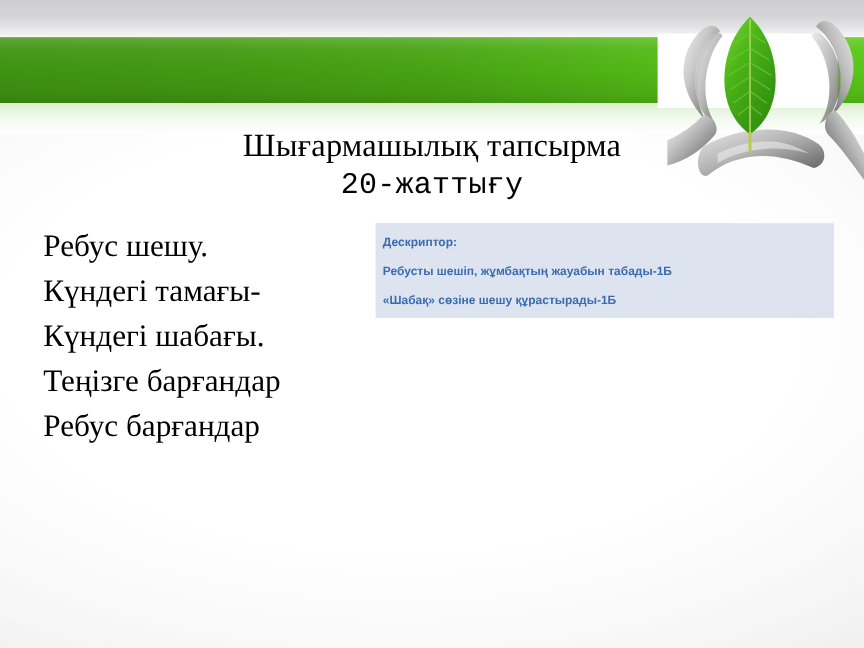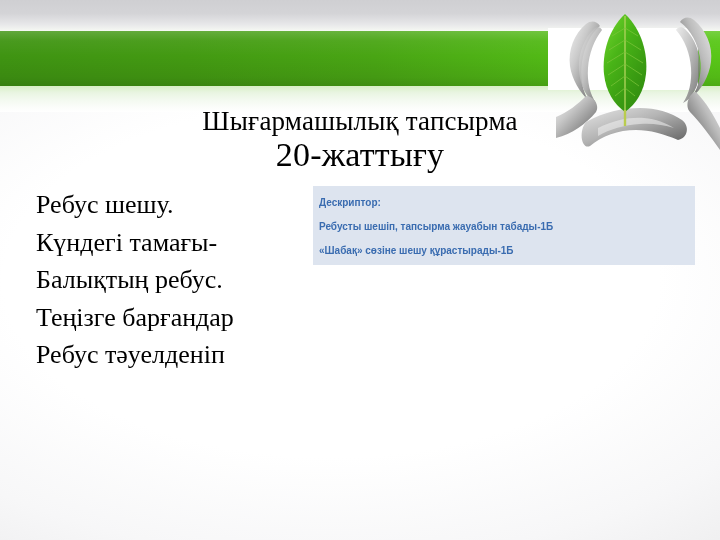--- a/index.html
+++ b/index.html
@@ -72,24 +72,25 @@
     width: 720px;
     text-align: center;
   }
   .title-line1 {
     font-size: 27px;
     color: #000000;
     line-height: 34px;
     letter-spacing: 0.2px;
   }
   .title-line2 {
-    font-size: 34px;
+    font-size: 25px;
     color: #000000;
     line-height: 34px;
     letter-spacing: 0.2px;
+    font-family: Liberation Mono, monospace;
   }
 
   
   .body-text {
     position: absolute;
     left: 36px; top: 186px;
     width: 650px;
   }
   .body-line {
     font-size: 26px;
@@ -203,24 +204,24 @@
   </div>
 
   <div class="title-block">
     <div class="title-line1">Шығармашылық тапсырма</div>
     <div class="title-line2">20-жаттығу</div>
   </div>
 
   <div class="body-text">
     <div class="body-line">Ребус шешу.</div>
     <div class="body-line">Күндегі тамағы-</div>
-    <div class="body-line">Балықтың ребус.</div>
+    <div class="body-line">Күндегі шабағы.</div>
     <div class="body-line">Теңізге барғандар</div>
-    <div class="body-line">Ребус тәуелденіп</div>
+    <div class="body-line">Ребус барғандар</div>
   </div>
 
   <div class="descriptor">
     <div class="desc-line">Дескриптор:</div>
-    <div class="desc-line">Ребусты шешіп, тапсырма жауабын табады-1Б</div>
+    <div class="desc-line">Ребусты шешіп, жұмбақтың жауабын табады-1Б</div>
     <div class="desc-line">«Шабақ» сөзіне шешу құрастырады-1Б</div>
   </div>
 
 </div>
 
 </body></html>

